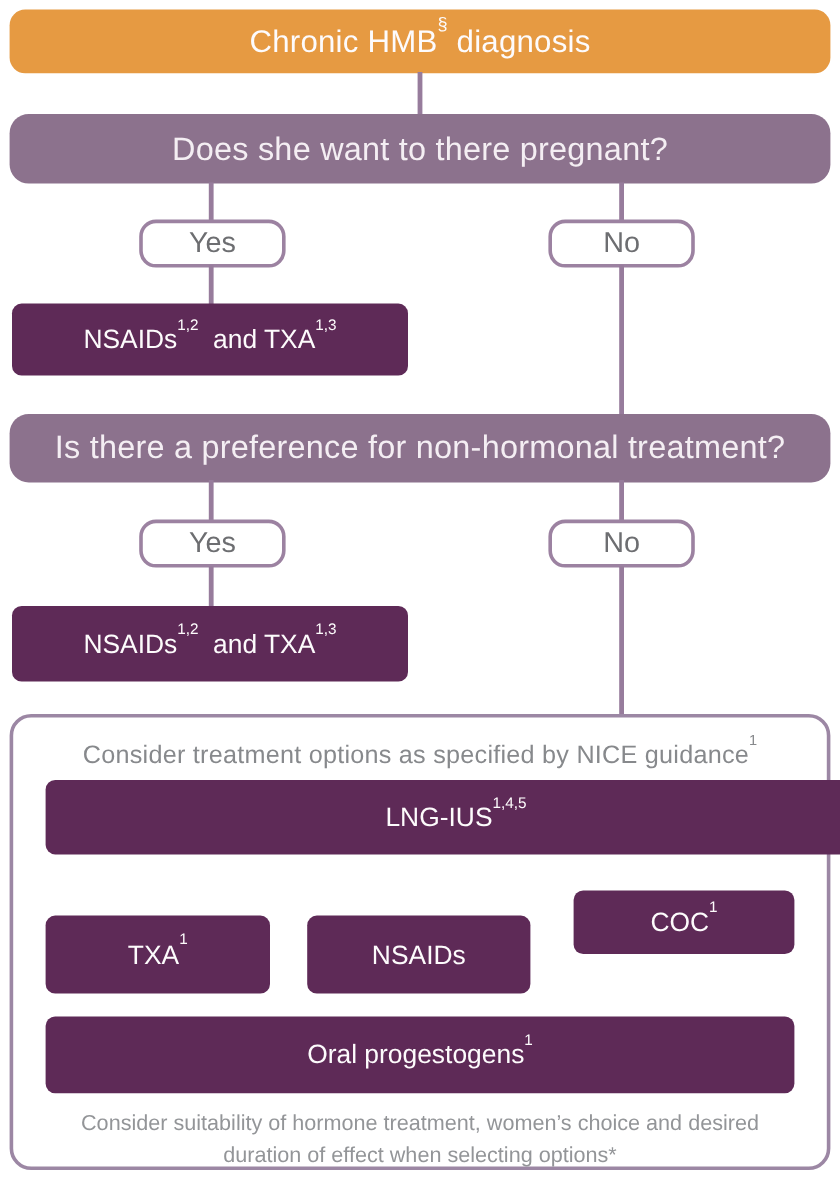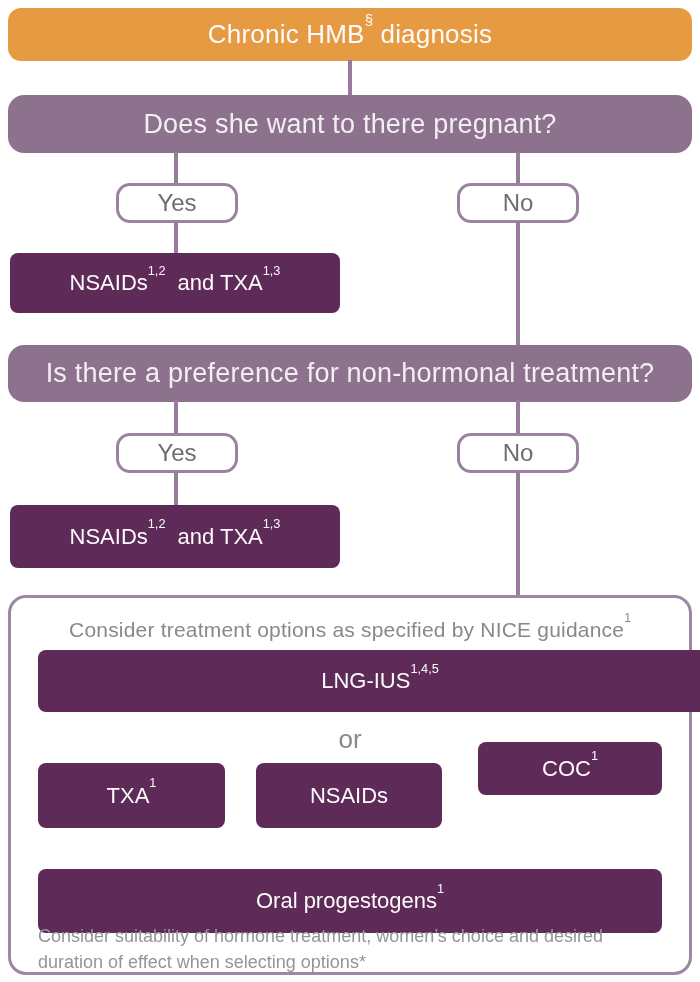--- a/index.html
+++ b/index.html
@@ -76,24 +76,24 @@
     text-align:center;color:var(--gray-text);font-size:21px;letter-spacing:.2px;
   }
   .lng-bar{left:38px;top:650px;width:684px;height:62px;}
   .or-label{
     position:absolute;left:8px;top:724px;width:684px;
     text-align:center;color:var(--gray-text);font-size:26px;
   }
   .txa-box{left:38px;top:763px;width:187px;height:65px;}
   .nsaids3{left:256px;top:763px;width:186px;height:65px;}
   .coc-box{left:478px;top:742px;width:184px;height:53px;}
-  .oral-bar{left:38px;top:847px;width:624px;height:64px;margin-top:22px;}
+  .oral-bar{left:38px;top:847px;width:624px;height:64px;}
   .footnote{
     position:absolute;left:38px;top:923px;width:624px;
-    color:var(--footer-gray);font-size:18px;line-height:1.45;
+    text-align:center;color:var(--footer-gray);font-size:18px;line-height:1.45;
   }
 
   sup{
     font-size:58%;line-height:0;position:relative;top:-0.55em;
     letter-spacing:0;
   }
   .gap-left{margin-left:12px;}
 </style>
 </head>
 <body>
@@ -149,21 +149,20 @@
   </div>
 
   <div class="nice-container"></div>
 
   <div class="nice-title"><span>Consider treatment options as specified by NICE guidance</span><sup>1</sup></div>
 
   <div class="node treatment lng-bar">
     <span><span>LNG-IUS</span><sup>1,4,5</sup></span>
   </div>
 
-  <div class="or-label">or</div>
 
   <div class="node treatment txa-box">
     <span><span>TXA</span><sup>1</sup></span>
   </div>
   <div class="node treatment nsaids3">
     <span><span>NSAIDs</span></span>
   </div>
   <div class="node treatment coc-box">
     <span><span>COC</span><sup>1</sup></span>
   </div>

